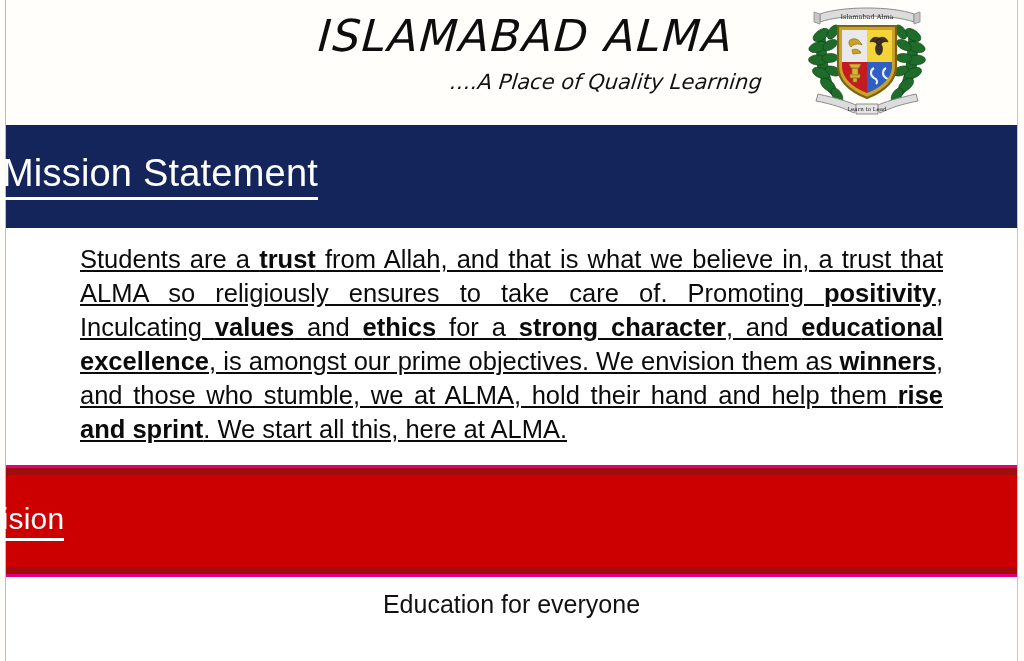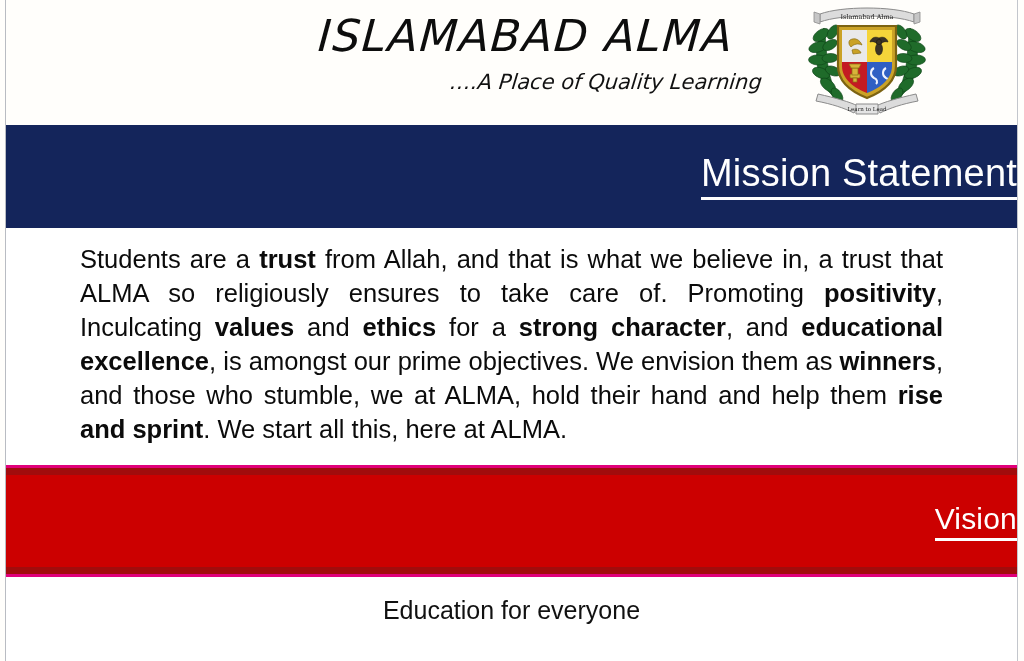--- a/index.html
+++ b/index.html
@@ -98,21 +98,21 @@
   }
 
   
   .band {
     position: absolute;
     left: 6px;
     width: 1011px;
     box-sizing: border-box;
     display: flex;
     align-items: center;
-    justify-content: flex-end;
+    justify-content: flex-start;
   }
   .band-mission {
     top: 125px;
     height: 103px;
     background: #14255b;
   }
   .band-vision {
     top: 465px;
     height: 112px;
     background: #cc0000;
@@ -164,34 +164,35 @@
     padding: 14px 74px 0 74px;
   }
   .mission-text {
     font-size: 25.5px;
     line-height: 34px;
     color: #0b0b0b;
     text-align: justify;
     text-justify: inter-word;
     margin: 0;
     hyphens: none;
+    text-decoration: underline;
   }
   .mission-text b { font-weight: 700; }
 
   
   .vision-body {
     position: absolute;
     left: 6px;
     top: 577px;
     width: 1011px;
     height: 84px;
     background: #ffffff;
     box-sizing: border-box;
     text-align: center;
-    padding-top: 18px;
+    padding-top: 12px;
   }
   .vision-text {
     font-size: 25px;
     color: #111111;
     line-height: 1.2;
     margin: 0;
     display: inline-block;
   }
 </style>
 </head>

